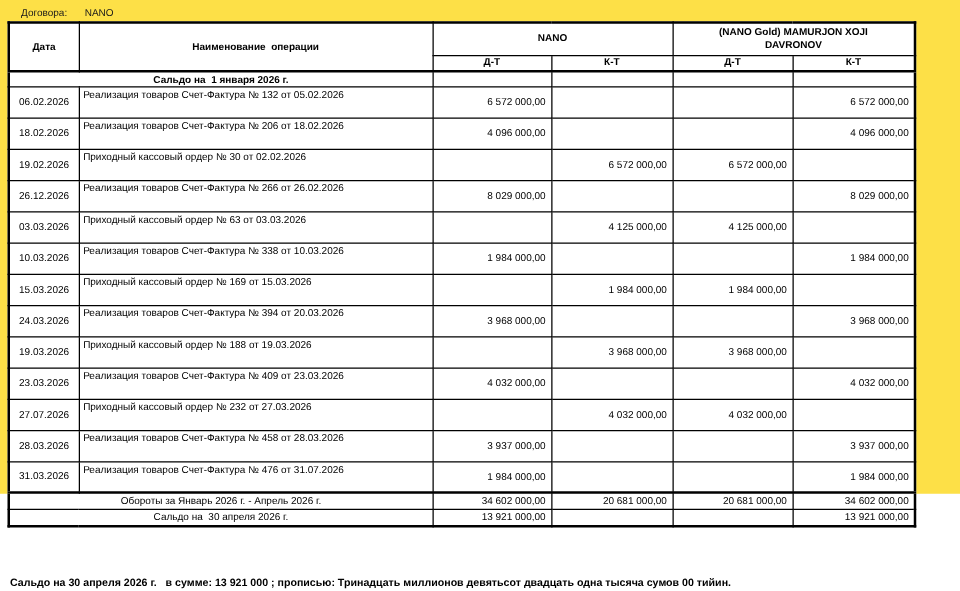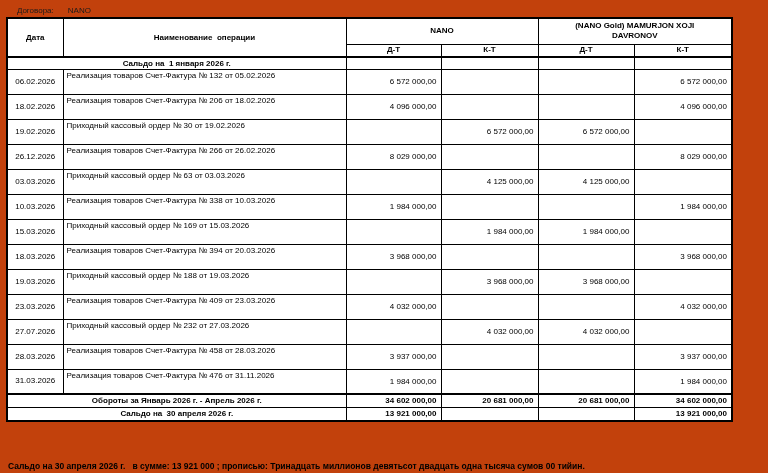--- a/index.html
+++ b/index.html
@@ -4,21 +4,21 @@
 <style>
   * { box-sizing: border-box; margin: 0; padding: 0; }
   html, body { background: #ffffff; }
   body {
     width: 768px; height: 473px;
     font-family: "Liberation Sans", sans-serif;
     color: #000;
     overflow: hidden;
     position: relative;
   }
-  .doc { position: relative; width: 768px; height: 473px; background: #c2410c; }
+  .doc { position: relative; width: 768px; height: 395px; background: #fde047; }
 
   
   .contract-line {
     position: absolute; top: -3px; left: 8px;
     font-size: 8px; color: #1a1a1a; white-space: pre;
   }
   .contract-line .val { margin-left: 14px; }
 
   
   table.recon {
@@ -48,21 +48,21 @@
     font-weight: bold; text-align: center; vertical-align: middle;
     white-space: pre-wrap;
   }
 
   tr.row-data { height: 25px; }
   td.cell-date { text-align: center; vertical-align: middle; padding-bottom: 1px; }
   td.cell-op   { text-align: left; vertical-align: top; padding: 1px 3px 0 3px; white-space: nowrap; }
   td.cell-num  { text-align: right; vertical-align: middle; padding-right: 4px; white-space: nowrap; }
 
   tr.row-total { height: 13px; border-top: 2px solid #000; }
-  tr.row-total td, tr.row-close td { font-weight: bold; vertical-align: middle; }
+  tr.row-total td, tr.row-close td { font-weight: normal; vertical-align: middle; }
   tr.row-total td.lbl, tr.row-close td.lbl { text-align: center; white-space: pre-wrap; }
   tr.row-close { height: 14px; }
 
   
   .footer-notes {
     position: absolute; top: 438px; left: 8px;
     font-size: 8.5px; font-weight: bold;
     line-height: 11.5px; white-space: pre-wrap; width: 750px;
   }
 </style>
@@ -118,21 +118,21 @@
         <tr class="row-data">
     <td class="cell-date">18.02.2026</td>
     <td class="cell-op">Реализация товаров Счет-Фактура № 206 от 18.02.2026</td>
     <td class="cell-num">4 096 000,00</td>
     <td class="cell-num"></td>
     <td class="cell-num"></td>
     <td class="cell-num">4 096 000,00</td>
   </tr>
         <tr class="row-data">
     <td class="cell-date">19.02.2026</td>
-    <td class="cell-op">Приходный кассовый ордер № 30 от 19.02.2026</td>
+    <td class="cell-op">Приходный кассовый ордер № 30 от 02.02.2026</td>
     <td class="cell-num"></td>
     <td class="cell-num">6 572 000,00</td>
     <td class="cell-num">6 572 000,00</td>
     <td class="cell-num"></td>
   </tr>
         <tr class="row-data">
     <td class="cell-date">26.12.2026</td>
     <td class="cell-op">Реализация товаров Счет-Фактура № 266 от 26.02.2026</td>
     <td class="cell-num">8 029 000,00</td>
     <td class="cell-num"></td>
@@ -157,21 +157,21 @@
   </tr>
         <tr class="row-data">
     <td class="cell-date">15.03.2026</td>
     <td class="cell-op">Приходный кассовый ордер № 169 от 15.03.2026</td>
     <td class="cell-num"></td>
     <td class="cell-num">1 984 000,00</td>
     <td class="cell-num">1 984 000,00</td>
     <td class="cell-num"></td>
   </tr>
         <tr class="row-data">
-    <td class="cell-date">18.03.2026</td>
+    <td class="cell-date">24.03.2026</td>
     <td class="cell-op">Реализация товаров Счет-Фактура № 394 от 20.03.2026</td>
     <td class="cell-num">3 968 000,00</td>
     <td class="cell-num"></td>
     <td class="cell-num"></td>
     <td class="cell-num">3 968 000,00</td>
   </tr>
         <tr class="row-data">
     <td class="cell-date">19.03.2026</td>
     <td class="cell-op">Приходный кассовый ордер № 188 от 19.03.2026</td>
     <td class="cell-num"></td>
@@ -198,21 +198,21 @@
         <tr class="row-data">
     <td class="cell-date">28.03.2026</td>
     <td class="cell-op">Реализация товаров Счет-Фактура № 458 от 28.03.2026</td>
     <td class="cell-num">3 937 000,00</td>
     <td class="cell-num"></td>
     <td class="cell-num"></td>
     <td class="cell-num">3 937 000,00</td>
   </tr>
         <tr class="row-data">
     <td class="cell-date">31.03.2026</td>
-    <td class="cell-op">Реализация товаров Счет-Фактура № 476 от 31.11.2026</td>
+    <td class="cell-op">Реализация товаров Счет-Фактура № 476 от 31.07.2026</td>
     <td class="cell-num">1 984 000,00</td>
     <td class="cell-num"></td>
     <td class="cell-num"></td>
     <td class="cell-num">1 984 000,00</td>
   </tr>
         <tr class="row-total" id="turnover-row">
         <td colspan="2" class="lbl">Обороты за Январь 2026 г. - Апрель 2026 г.</td>
         <td class="cell-num">34 602 000,00</td>
         <td class="cell-num">20 681 000,00</td>
         <td class="cell-num">20 681 000,00</td>

